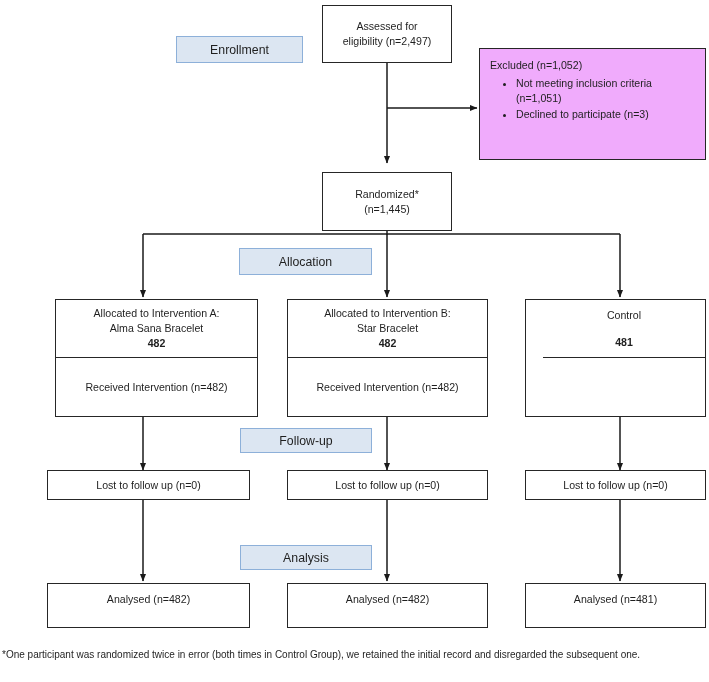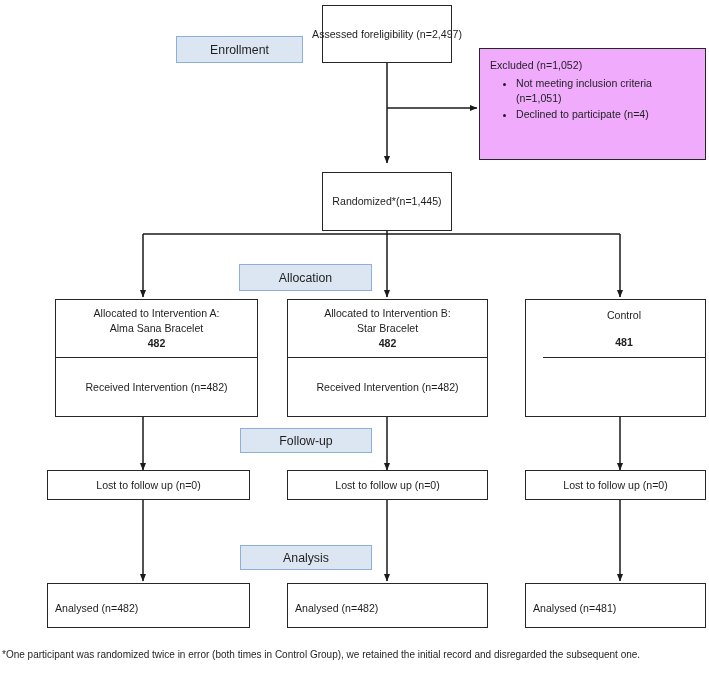--- a/index.html
+++ b/index.html
@@ -27,27 +27,28 @@
     pointer-events: none;
   }
 
   
   .box {
     position: absolute;
     box-sizing: border-box;
     border: 1.3px solid #262626;
     background: #ffffff;
     display: flex;
+    flex-direction: column;
     align-items: center;
     justify-content: center;
     text-align: center;
     font-size: 10.6px;
     line-height: 1.38;
     color: #1f1f1f;
-    padding: 2px 7px;
+    padding: 2px 15px;
     z-index: 2;
   }
   .box .line { display: block; white-space: nowrap; }
 
   
   .splitbox {
     position: absolute;
     box-sizing: border-box;
     border: 1.3px solid #262626;
     background: #ffffff;
@@ -155,42 +156,42 @@
       <line x1="143" y1="500" x2="143" y2="581" marker-end="url(#arrowhead)"></line>
       <line x1="387" y1="500" x2="387" y2="581" marker-end="url(#arrowhead)"></line>
       <line x1="620" y1="500" x2="620" y2="581" marker-end="url(#arrowhead)"></line>
     </g>
   </svg>
 
   <div class="stage" style="left:176px; top:36px; width:127px; height:27px;">
     <span>Enrollment</span>
   </div>
 
-  <div class="stage" style="left:239px; top:248px; width:133px; height:27px;margin-top:16px;">
+  <div class="stage" style="left:239px; top:248px; width:133px; height:27px;">
     <span>Allocation</span>
   </div>
 
   <div class="stage" style="left:240px; top:428px; width:132px; height:25px;">
     <span>Follow-up</span>
   </div>
 
   <div class="stage" style="left:240px; top:545px; width:132px; height:25px;">
     <span>Analysis</span>
   </div>
 
   <div class="box" style="left:322px; top:5px; width:130px; height:58px;">
     <span class="line">Assessed for</span>
     <span class="line">eligibility (n=2,497)</span>
   </div>
 
   <div class="excluded" style="left:479px; top:48px; width:227px; height:112px;">
     <span class="head">Excluded (n=1,052)</span>
     <ul>
       <li>Not meeting inclusion criteria (n=1,051)</li>
-      <li>Declined to participate (n=4)</li>
+      <li>Declined to participate (n=3)</li>
     </ul>
   </div>
 
   <div class="box" style="left:322px; top:172px; width:130px; height:59px;">
     <span class="line">Randomized*</span>
     <span class="line">(n=1,445)</span>
   </div>
 
   <div class="splitbox" style="left:55px; top:299px; width:203px; height:118px;">
     <div class="cell cell-top">

